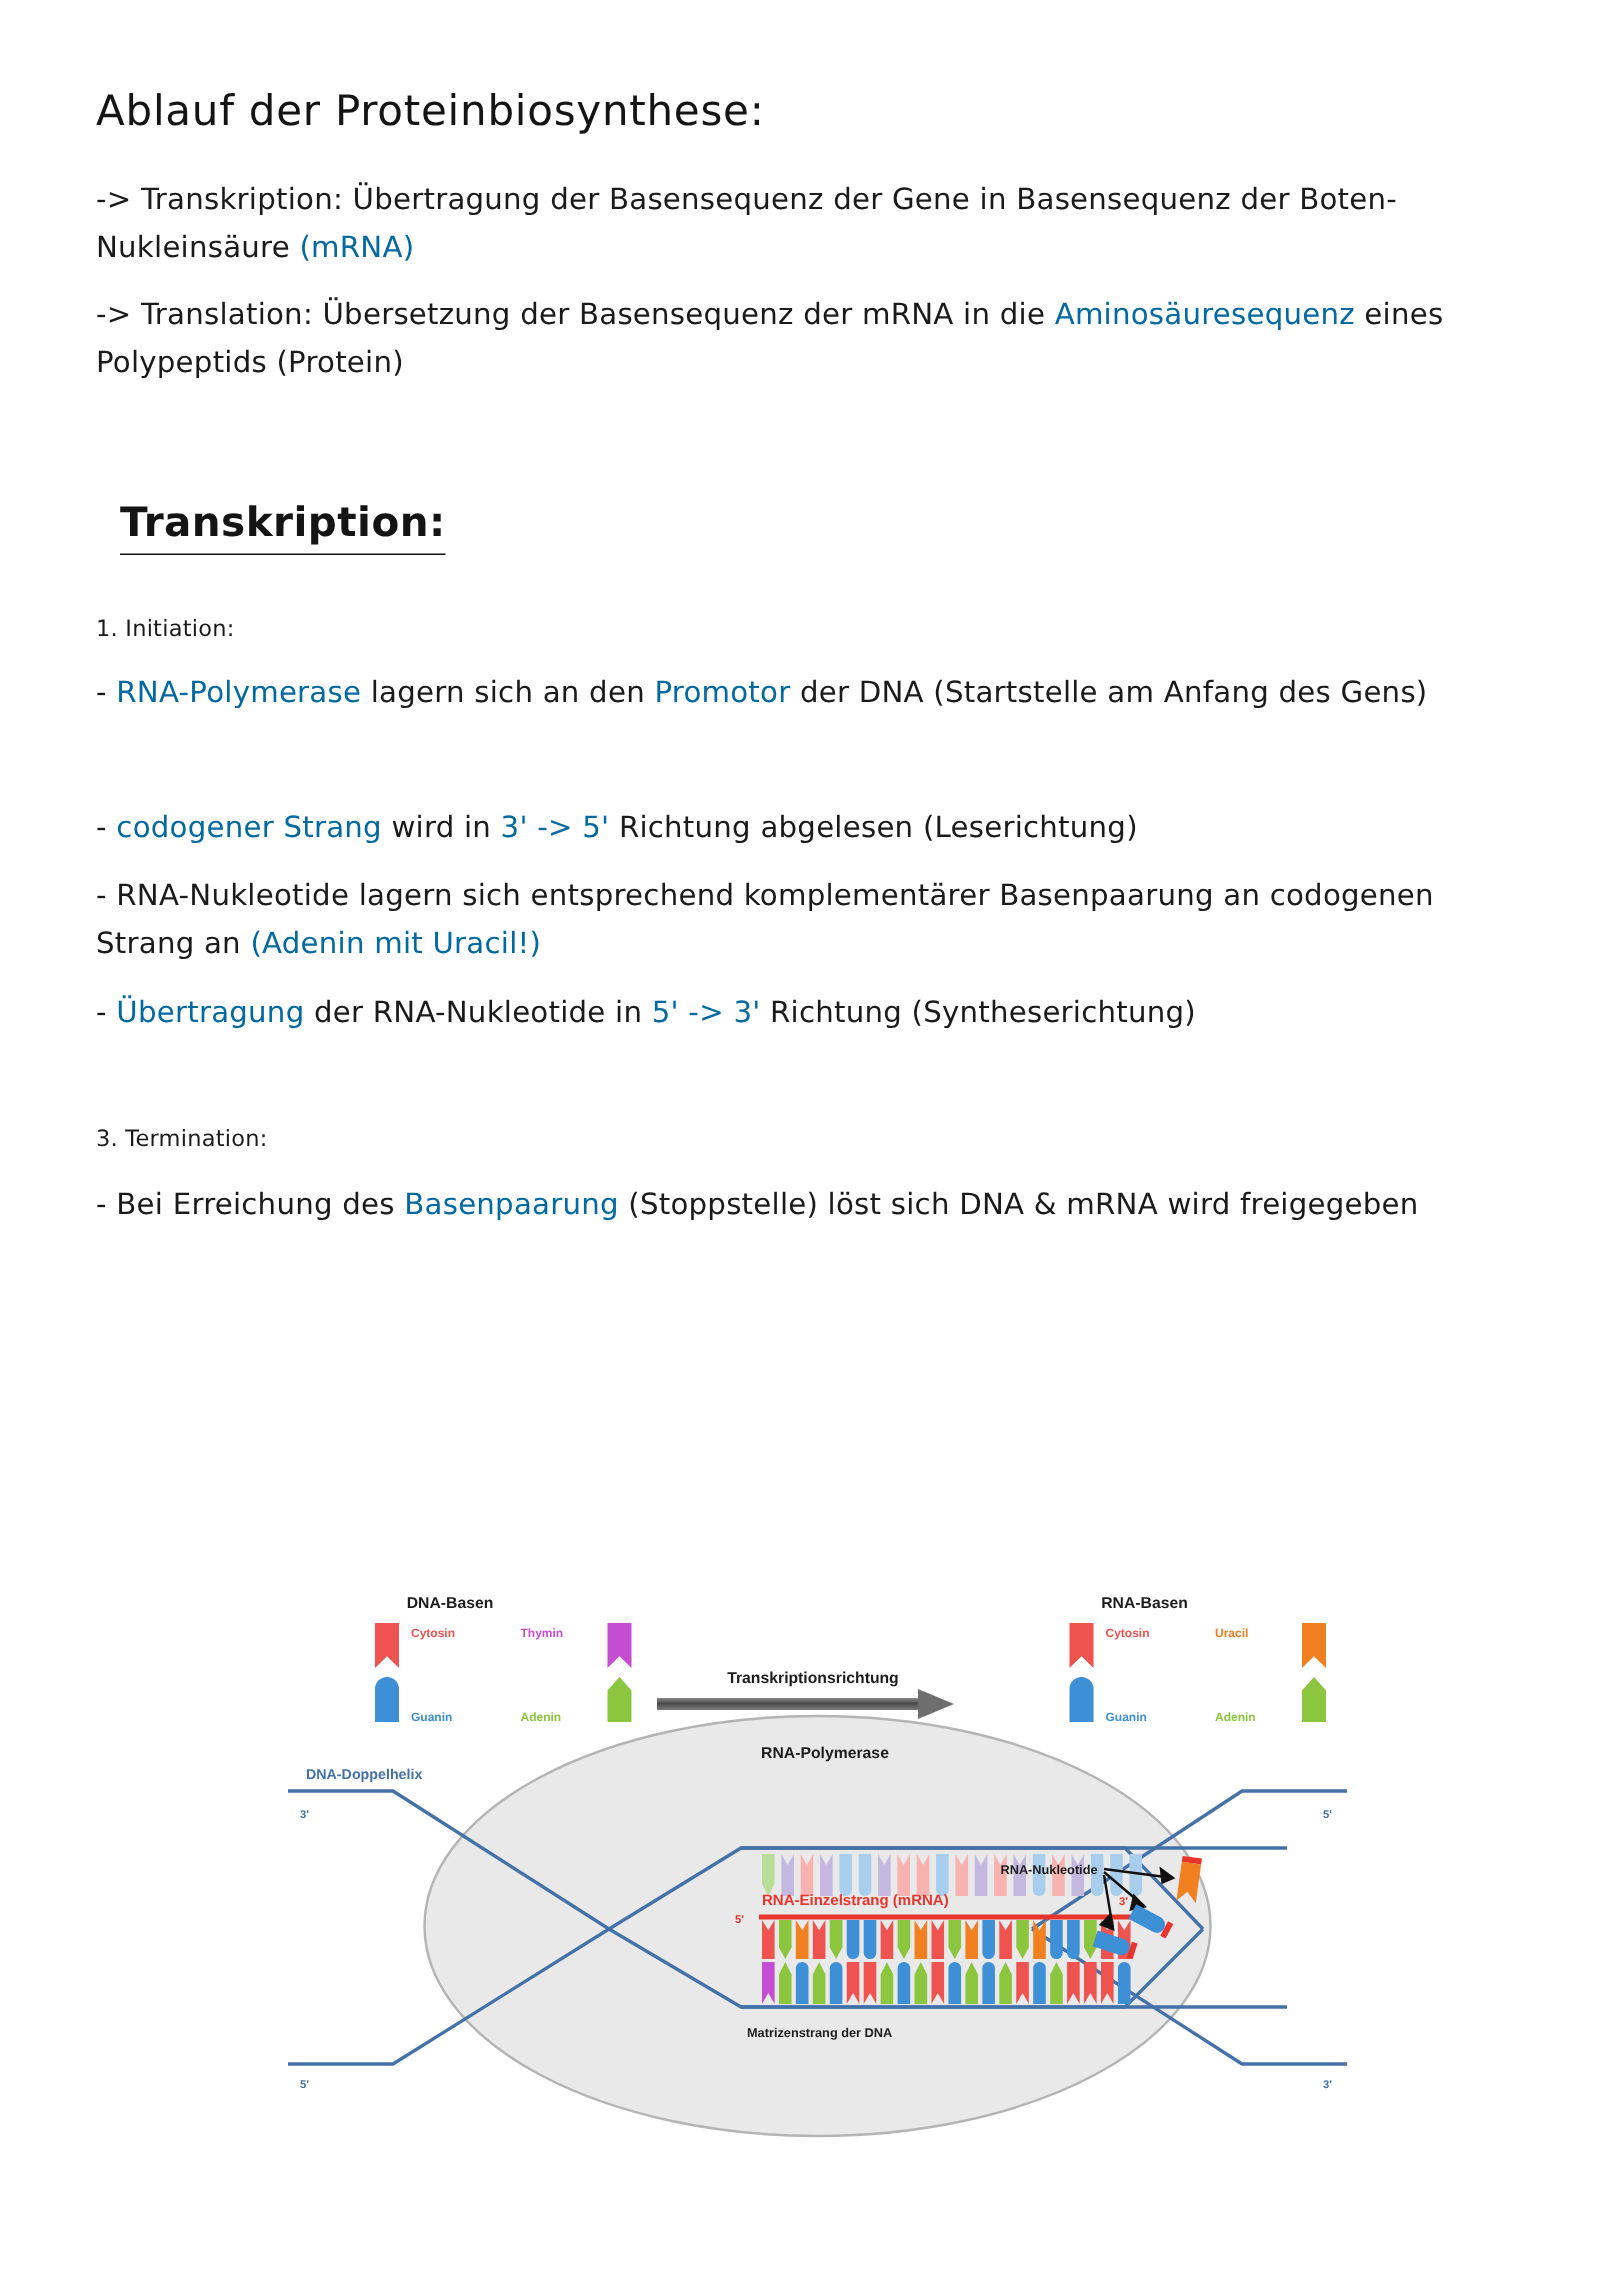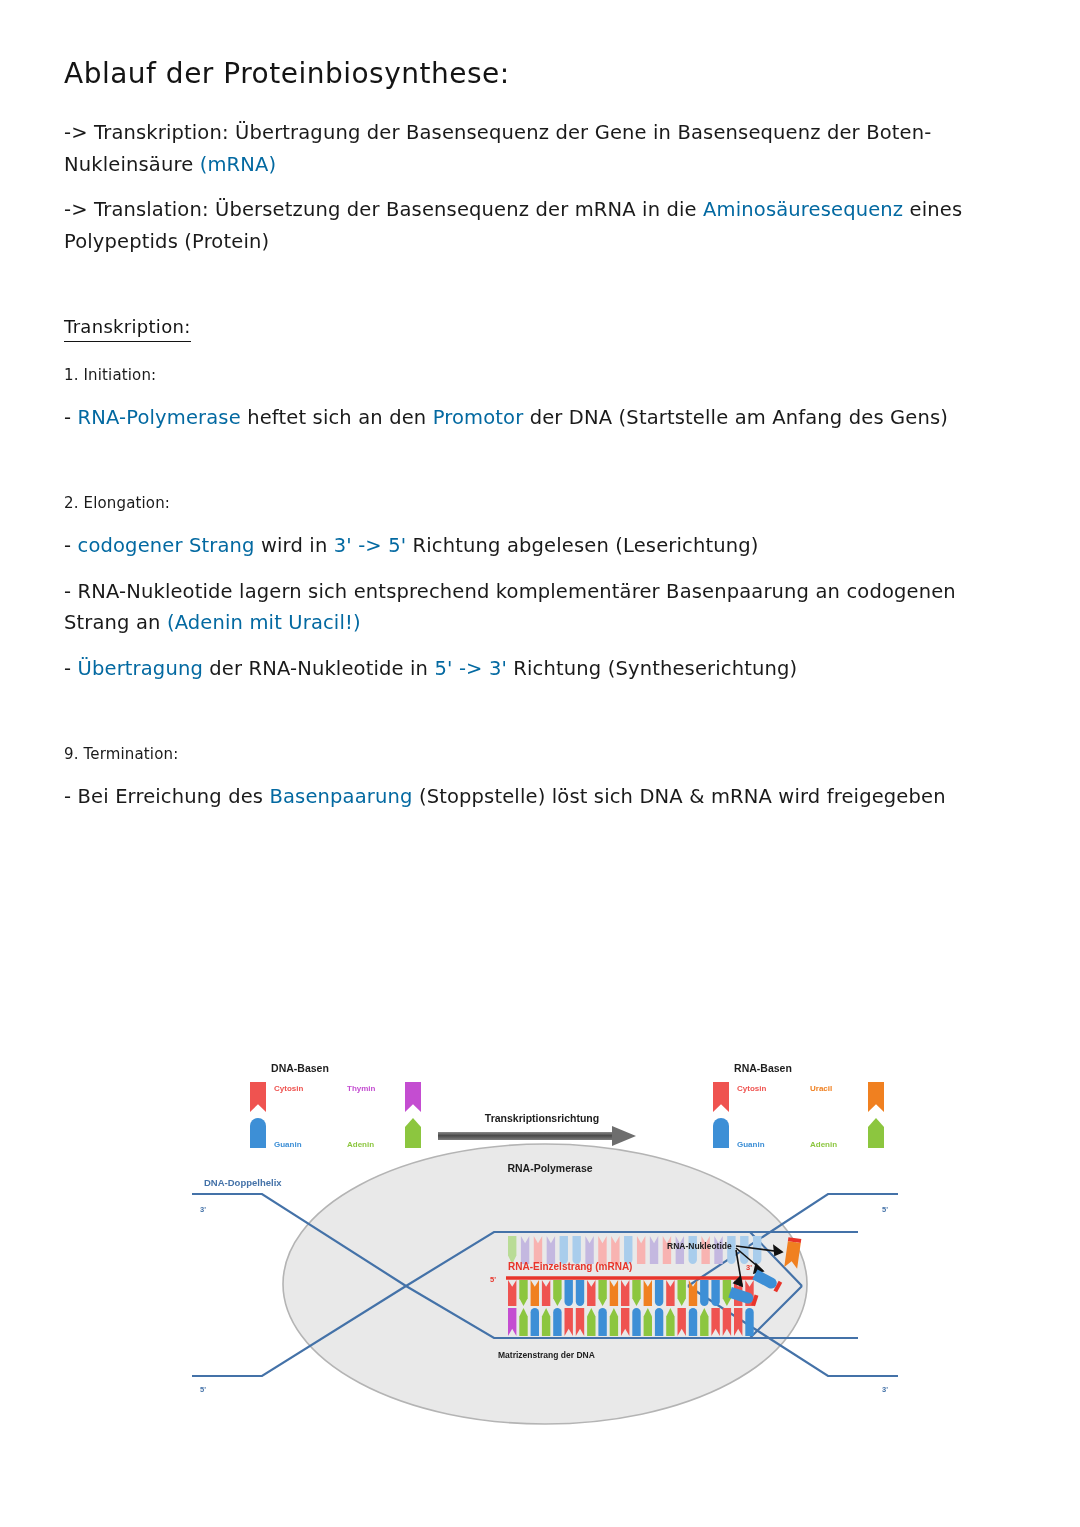--- a/index.html
+++ b/index.html
@@ -46,25 +46,25 @@
   p.para {
     font-size: 19.5px;
     font-weight: 400;
     letter-spacing: 0.15px;
     line-height: 1.62;
     color: #1a1a1a;
     margin: 0 0 14px 0;
   }
 
   h2.section-title {
-    font-size: 18px;
-    font-weight: 400;
+    font-size: 27px;
+    font-weight: 700;
     letter-spacing: 0.3px;
     color: #141414;
-    margin: 0;
+    margin: 16px;
     display: inline-block;
     border-bottom: 1.6px solid #141414;
     padding-bottom: 1px;
     line-height: 1.35;
   }
 
   .section-title-wrap { margin: 0 0 22px 0; }
 
   h3.step-title {
     font-size: 15px;
@@ -145,36 +145,35 @@
     <p class="para"><span>-&gt; Translation: Übersetzung der Basensequenz der mRNA in die </span><span class="accent">Aminosäuresequenz</span><span> eines Polypeptids (Protein)</span></p>
 
     <div class="gap-lg"></div>
 
     <div class="section-title-wrap">
       <h2 class="section-title">Transkription:</h2>
     </div>
 
     <h3 class="step-title">1. Initiation:</h3>
 
-    <p class="para"><span>- </span><span class="accent">RNA-Polymerase</span><span> heftet sich an den </span><span class="accent">Promotor</span><span> der DNA (Startstelle am Anfang des Gens)</span></p>
+    <p class="para"><span>- </span><span class="accent">RNA-Polymerase</span><span> lagern sich an den </span><span class="accent">Promotor</span><span> der DNA (Startstelle am Anfang des Gens)</span></p>
 
 
     <div class="gap-lg"></div>
 
-    <h3 class="step-title">2. Elongation:</h3>
 
     <p class="para"><span>- </span><span class="accent">codogener Strang</span><span> wird in </span><span class="accent">3' -&gt; 5'</span><span> Richtung abgelesen (Leserichtung)</span></p>
 
     <p class="para"><span>- RNA-Nukleotide lagern sich entsprechend komplementärer Basenpaarung an codogenen Strang an </span><span class="accent">(Adenin mit Uracil!)</span></p>
 
     <p class="para"><span>- </span><span class="accent">Übertragung</span><span> der RNA-Nukleotide in </span><span class="accent">5' -&gt; 3'</span><span> Richtung (Syntheserichtung)</span></p>
 
     <div class="gap-lg"></div>
 
-    <h3 class="step-title">9. Termination:</h3>
+    <h3 class="step-title">3. Termination:</h3>
 
     <p class="para"><span>- Bei Erreichung des </span><span class="accent">Basenpaarung</span><span> (Stoppstelle) löst sich DNA &amp; mRNA wird freigegeben</span></p>
 
   </div>
 
   <div class="diagram">
     <svg id="dg" width="710" height="400" viewBox="0 0 710 400" xmlns="http://www.w3.org/2000/svg">
       <defs>
         <linearGradient id="arrowGrad" x1="0" y1="0" x2="0" y2="1">
           <stop offset="0%" stop-color="#8a8a8a"></stop>

